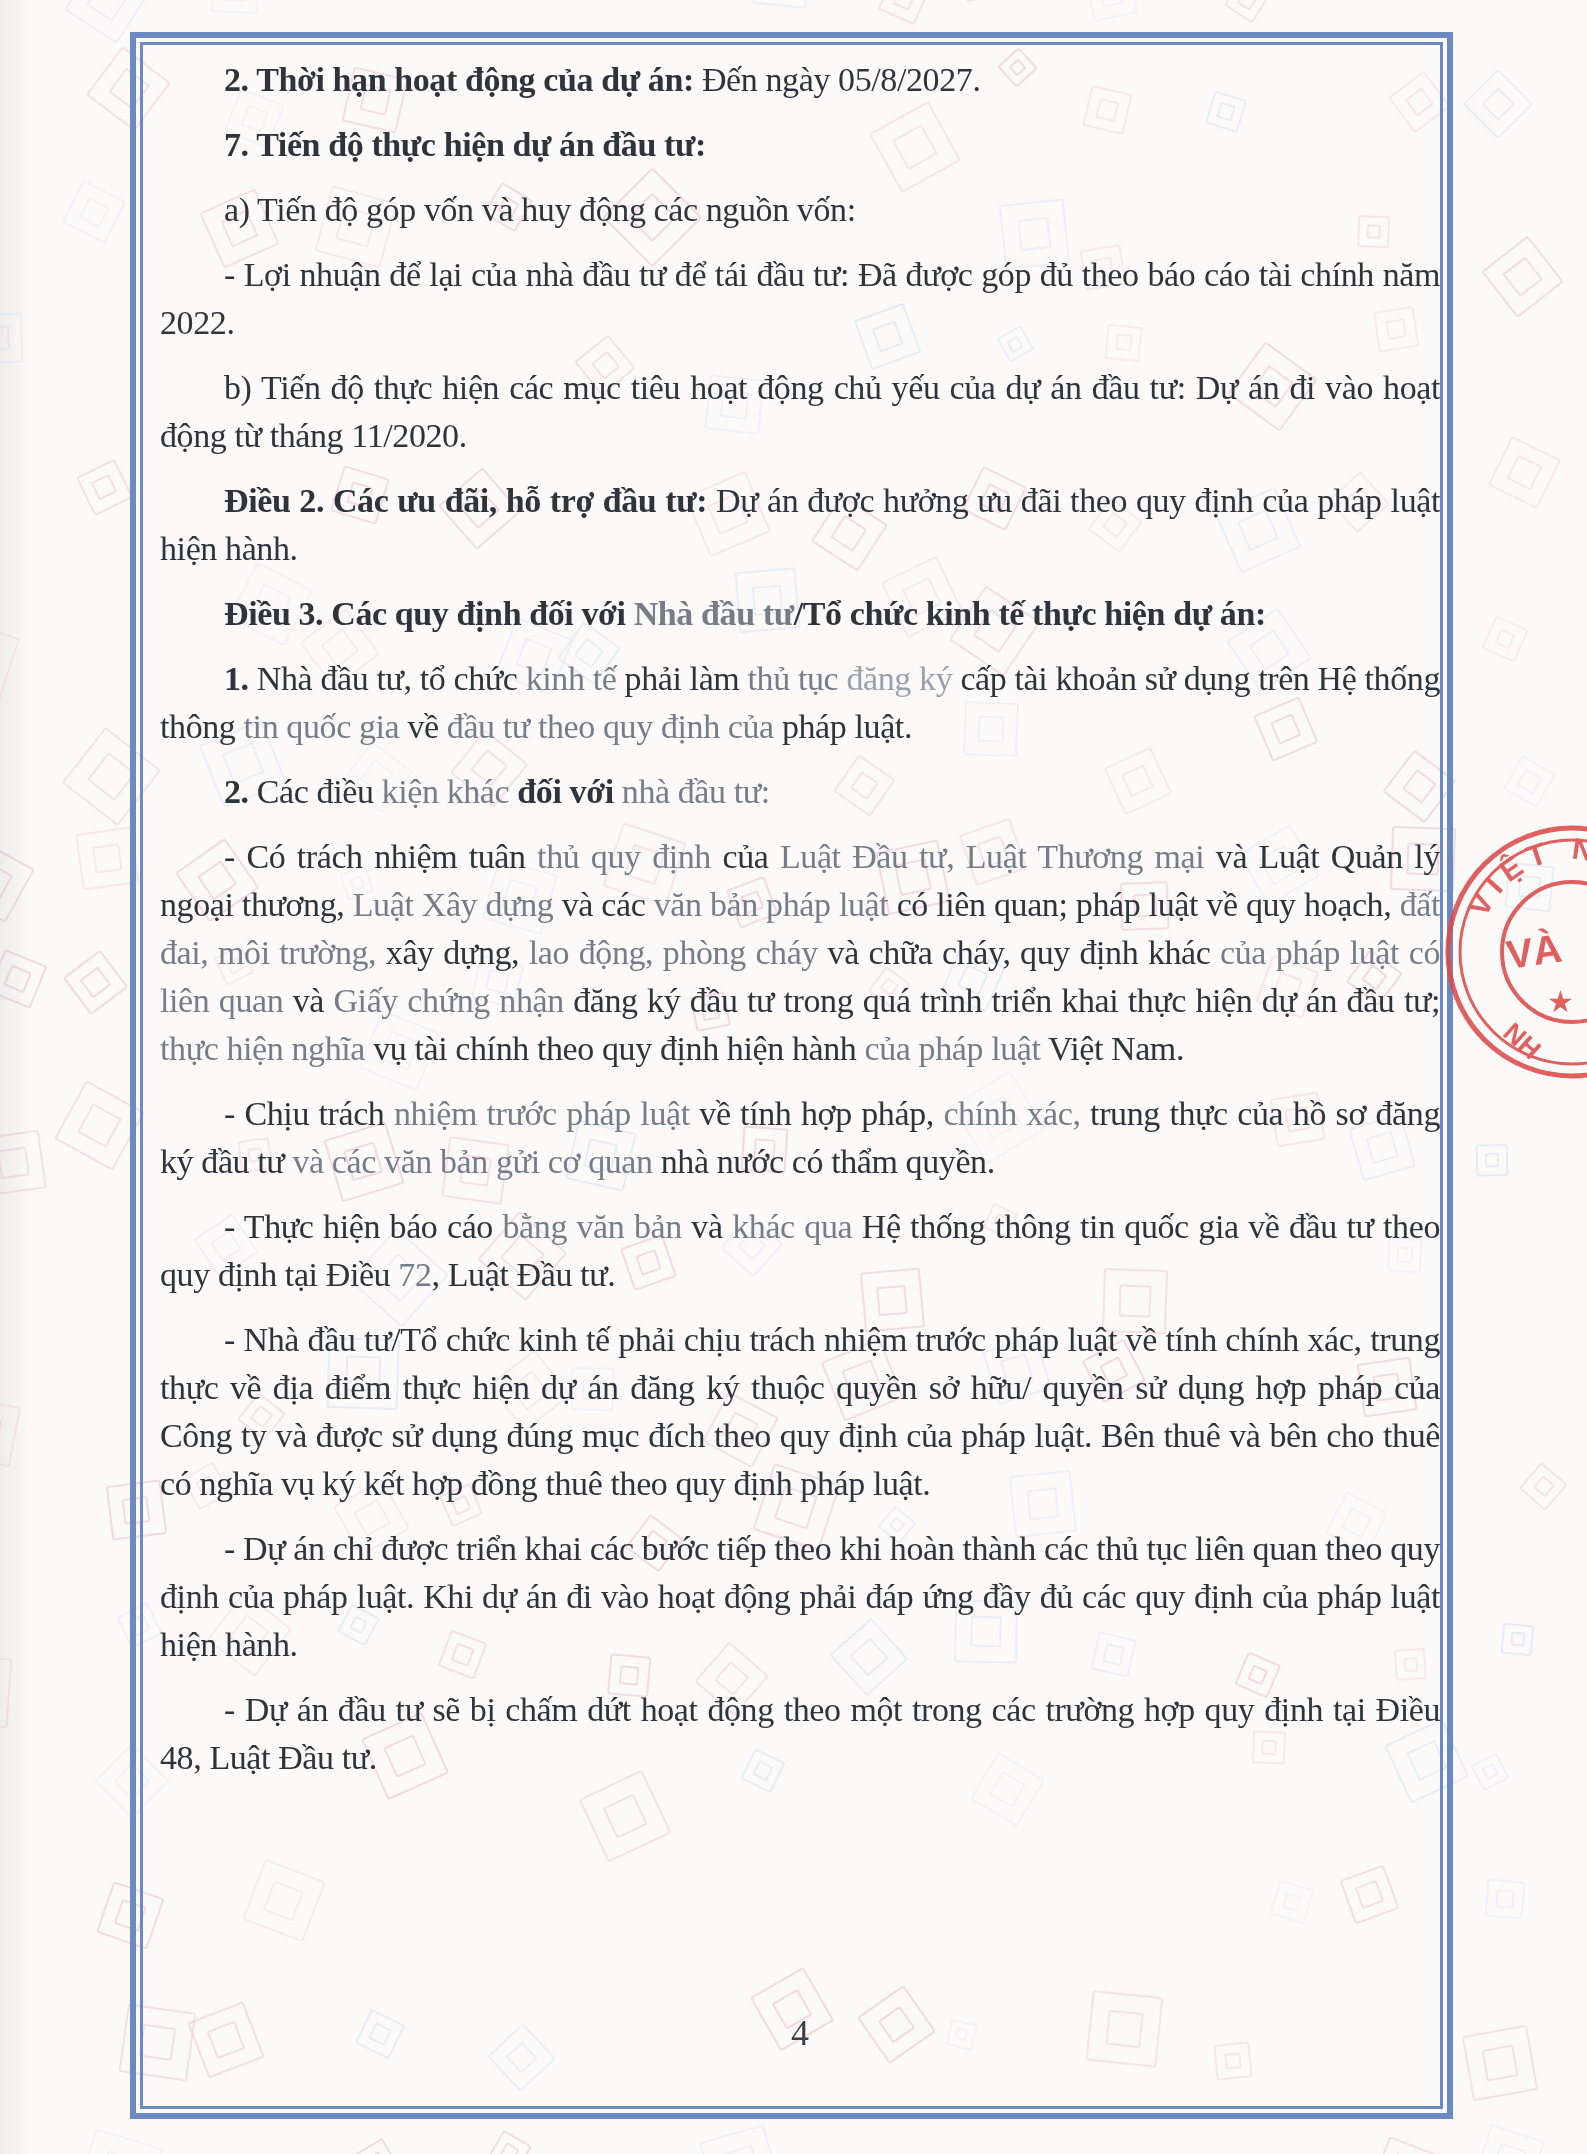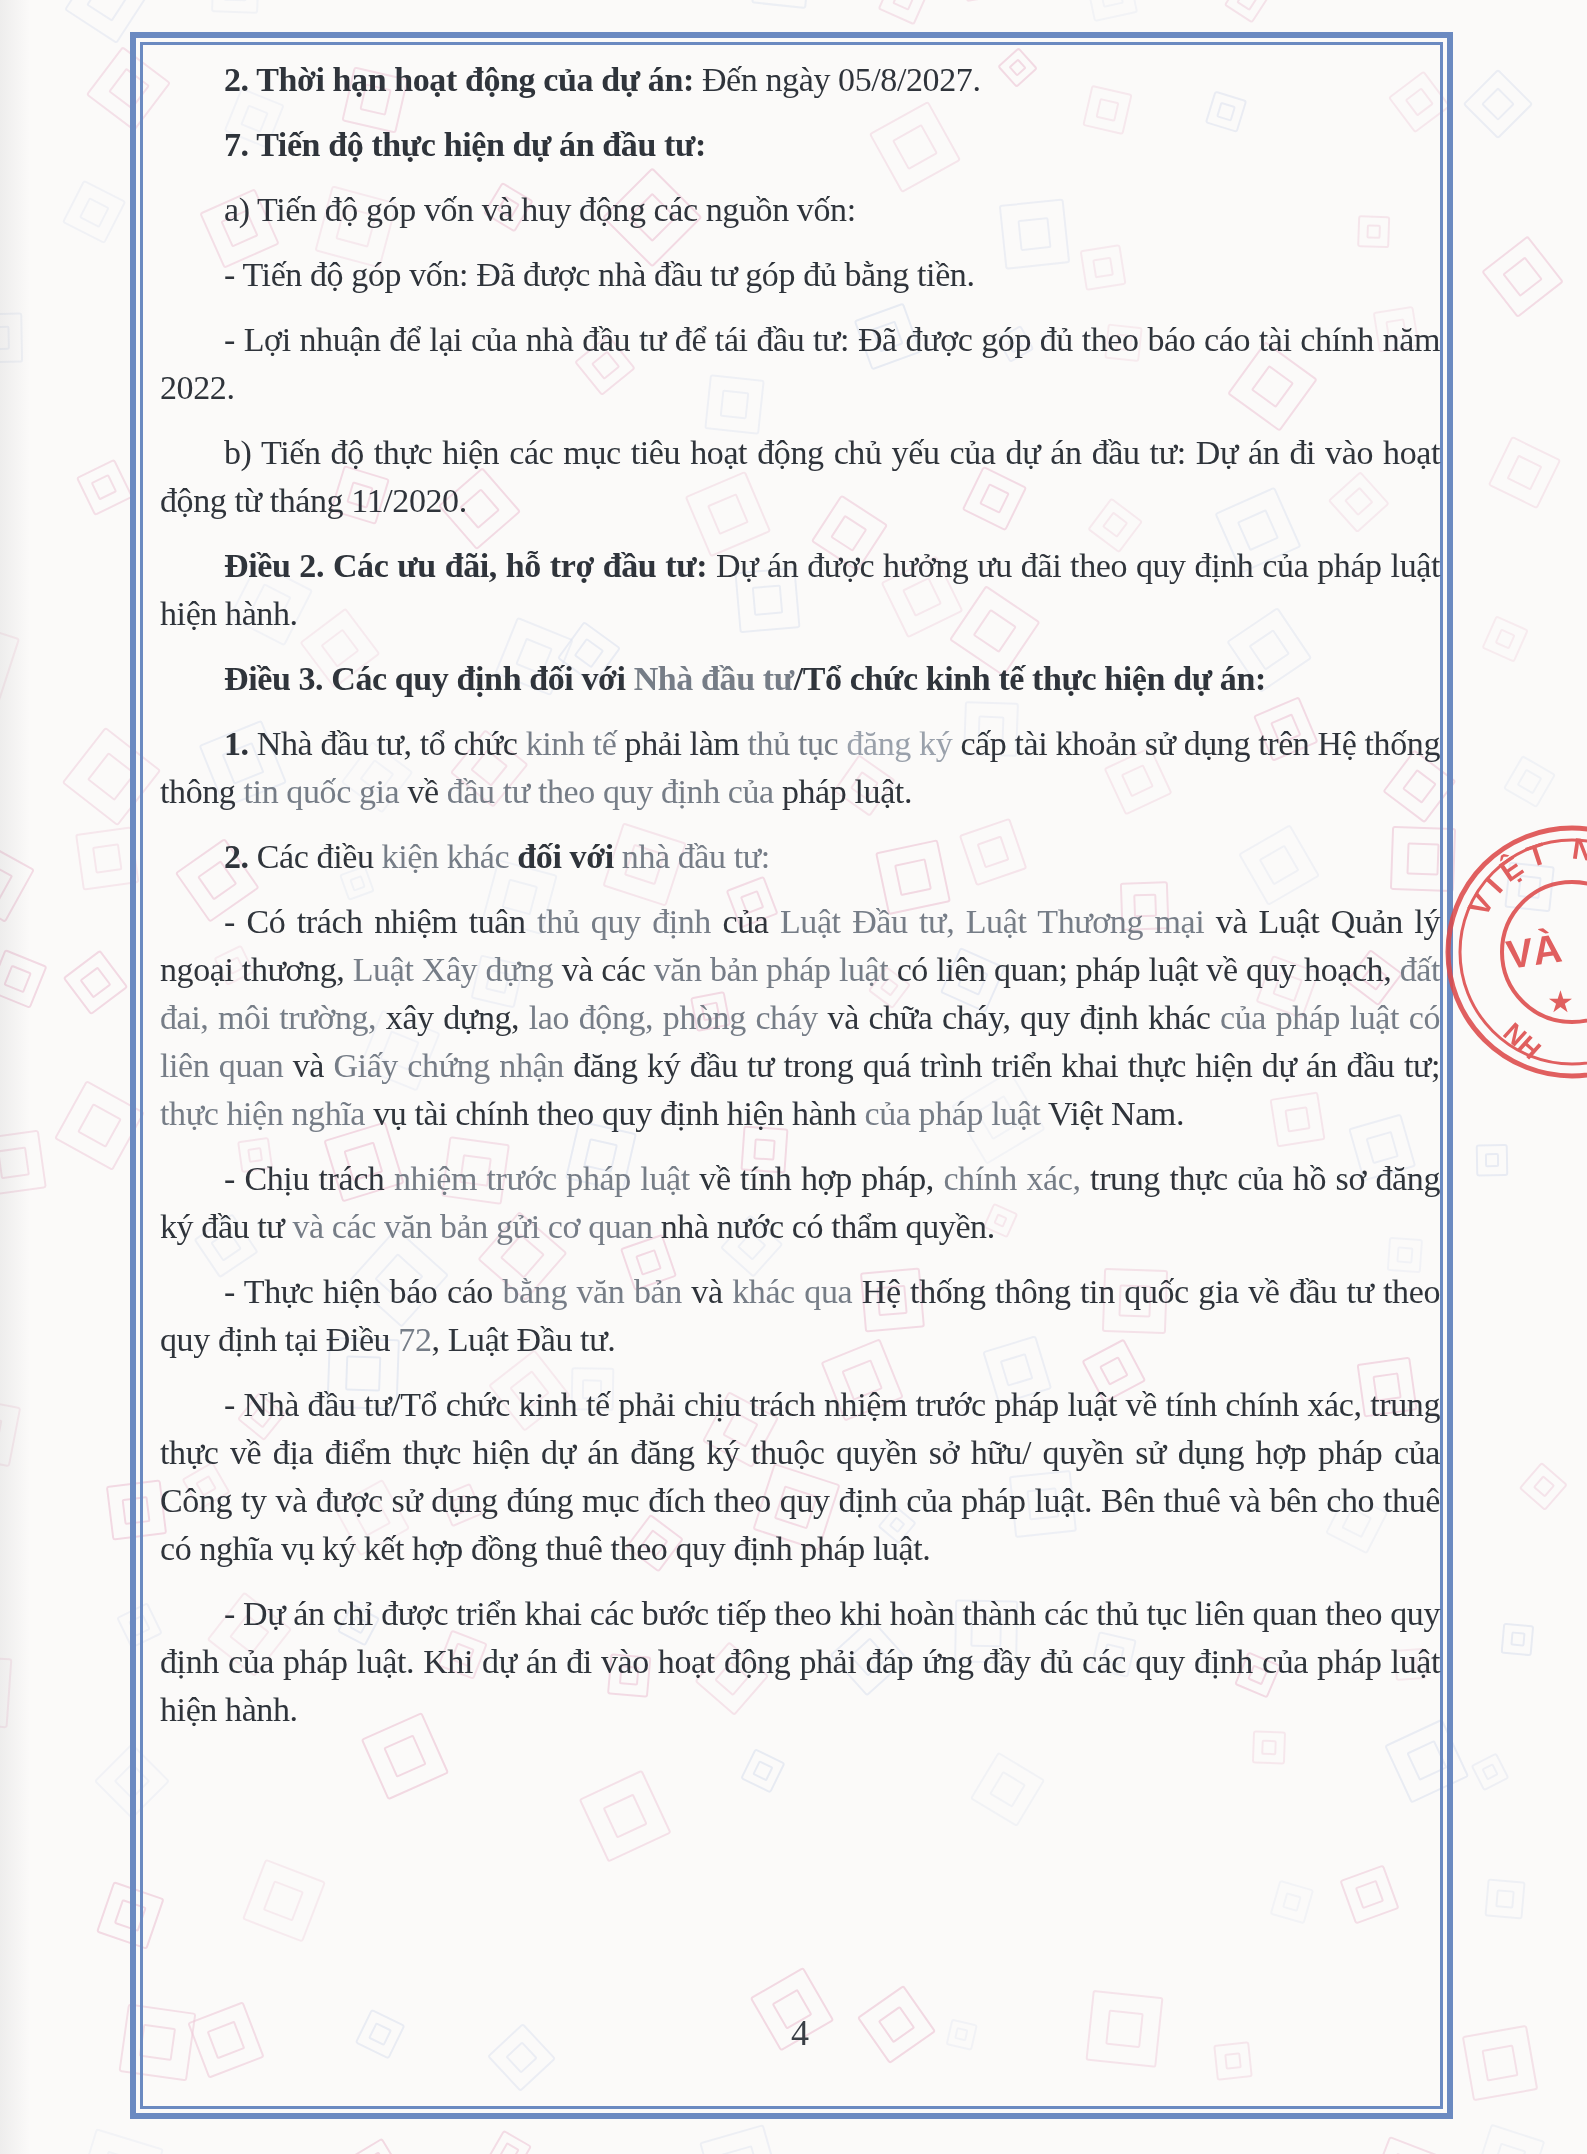--- a/index.html
+++ b/index.html
@@ -565,32 +565,32 @@
   </div>
 
 <div class="frame">
   <div class="frame-inner"></div>
 </div>
 
 <div class="content" id="doc-body">
     <div class="para"><span class="b t-d">2. Thời hạn hoạt động của dự án: </span><span class="t-d">Đến ngày 05/8/2027.</span></div>
     <div class="para"><span class="b t-d">7. Tiến độ thực hiện dự án đầu tư:</span></div>
     <div class="para"><span class="t-d">a) Tiến độ góp vốn và huy động các nguồn vốn:</span></div>
-    <div class="para"><span class="t-d">- Tiến độ góp vốn: Đã được nhà đầu tư góp đủ bằng tiền.</span></div>
     <div class="para"><span class="t-d">- Lợi nhuận để lại của nhà đầu tư để tái đầu tư: Đã được góp đủ theo báo cáo tài chính năm 2022.</span></div>
     <div class="para"><span class="t-d">b) Tiến độ thực hiện các mục tiêu hoạt động chủ yếu của dự án đầu tư: Dự án đi vào hoạt động từ tháng 11/2020.</span></div>
     <div class="para"><span class="b t-d">Điều 2. Các ưu đãi, hỗ trợ đầu tư: </span><span class="t-d">Dự án được hưởng ưu đãi theo quy định của pháp luật hiện hành.</span></div>
     <div class="para"><span class="b t-d">Điều 3. Các quy định đối với </span><span class="b t-m">Nhà đầu tư</span><span class="b t-d">/Tổ chức kinh tế thực hiện dự án:</span></div>
     <div class="para"><span class="b t-d">1.</span><span class="t-d"> Nhà đầu tư, tổ chức </span><span class="t-m">kinh tế </span><span class="t-d">phải làm </span><span class="t-m">thủ tục </span><span class="t-l">đăng ký </span><span class="t-d">cấp tài khoản sử dụng trên Hệ thống thông </span><span class="t-m">tin quốc gia </span><span class="t-d">về </span><span class="t-m">đầu tư theo quy định của </span><span class="t-d">pháp luật.</span></div>
     <div class="para"><span class="b t-d">2.</span><span class="t-d"> Các điều </span><span class="t-m">kiện khác </span><span class="b t-d">đối với </span><span class="t-m">nhà đầu tư:</span></div>
     <div class="para"><span class="t-d">- Có trách nhiệm tuân </span><span class="t-m">thủ quy định </span><span class="t-d">của </span><span class="t-m">Luật Đầu tư, Luật Thương mại </span><span class="t-d">và Luật Quản lý ngoại thương, </span><span class="t-m">Luật Xây dựng </span><span class="t-d">và các </span><span class="t-m">văn bản pháp luật </span><span class="t-d">có liên quan; pháp luật về quy hoạch, </span><span class="t-m">đất đai, </span><span class="t-m">môi trường, </span><span class="t-d">xây dựng, </span><span class="t-m">lao động, </span><span class="t-m">phòng cháy </span><span class="t-d">và chữa cháy, quy định khác </span><span class="t-m">của pháp luật có liên quan </span><span class="t-d">và </span><span class="t-m">Giấy chứng nhận </span><span class="t-d">đăng ký đầu tư trong quá trình triển khai thực hiện dự án đầu tư; </span><span class="t-m">thực hiện nghĩa </span><span class="t-d">vụ tài chính theo quy định hiện hành </span><span class="t-m">của pháp luật </span><span class="t-d">Việt Nam.</span></div>
     <div class="para"><span class="t-d">- Chịu trách </span><span class="t-m">nhiệm trước pháp luật </span><span class="t-d">về tính hợp pháp, </span><span class="t-m">chính xác, </span><span class="t-d">trung thực của hồ sơ đăng ký đầu tư </span><span class="t-m">và các văn bản gửi cơ quan </span><span class="t-d">nhà nước có thẩm quyền.</span></div>
     <div class="para"><span class="t-d">- Thực hiện báo cáo </span><span class="t-m">bằng văn bản </span><span class="t-d">và </span><span class="t-m">khác qua </span><span class="t-d">Hệ thống thông tin quốc gia về đầu tư theo quy định tại Điều </span><span class="t-m">72</span><span class="t-d">, Luật Đầu tư.</span></div>
     <div class="para"><span class="t-d">- Nhà đầu tư/Tổ chức kinh tế phải chịu trách nhiệm trước pháp luật về tính chính xác, trung thực về địa điểm thực hiện dự án đăng ký thuộc quyền sở hữu/ quyền sử dụng hợp pháp của Công ty và được sử dụng đúng mục đích theo quy định của pháp luật. Bên thuê và bên cho thuê có nghĩa vụ ký kết hợp đồng thuê theo quy định pháp luật.</span></div>
     <div class="para"><span class="t-d">- Dự án chỉ được triển khai các bước tiếp theo khi hoàn thành các thủ tục liên quan theo quy định của pháp luật. Khi dự án đi vào hoạt động phải đáp ứng đầy đủ các quy định của pháp luật hiện hành.</span></div>
+    <div class="para"><span class="t-d">- Dự án đầu tư sẽ bị chấm dứt hoạt động theo một trong các trường hợp quy định tại Điều 48, Luật Đầu tư.</span></div>
   </div>
 
 <div class="page-number">4</div>
 
 <svg class="stamp" width="330" height="340" viewBox="1410 790 330 340">
   <circle cx="1572" cy="952" r="124" fill="none" stroke="#dd4a4a" stroke-width="5"></circle>
   <circle cx="1572" cy="952" r="112" fill="none" stroke="#dd4a4a" stroke-width="3"></circle>
   <circle cx="1572" cy="952" r="70" fill="none" stroke="#dd4a4a" stroke-width="4"></circle>
   <path id="stamp-arc" d="M 1483 928 A 92 92 0 0 1 1661 928" fill="none" stroke="none"></path>
   <text class="band">

